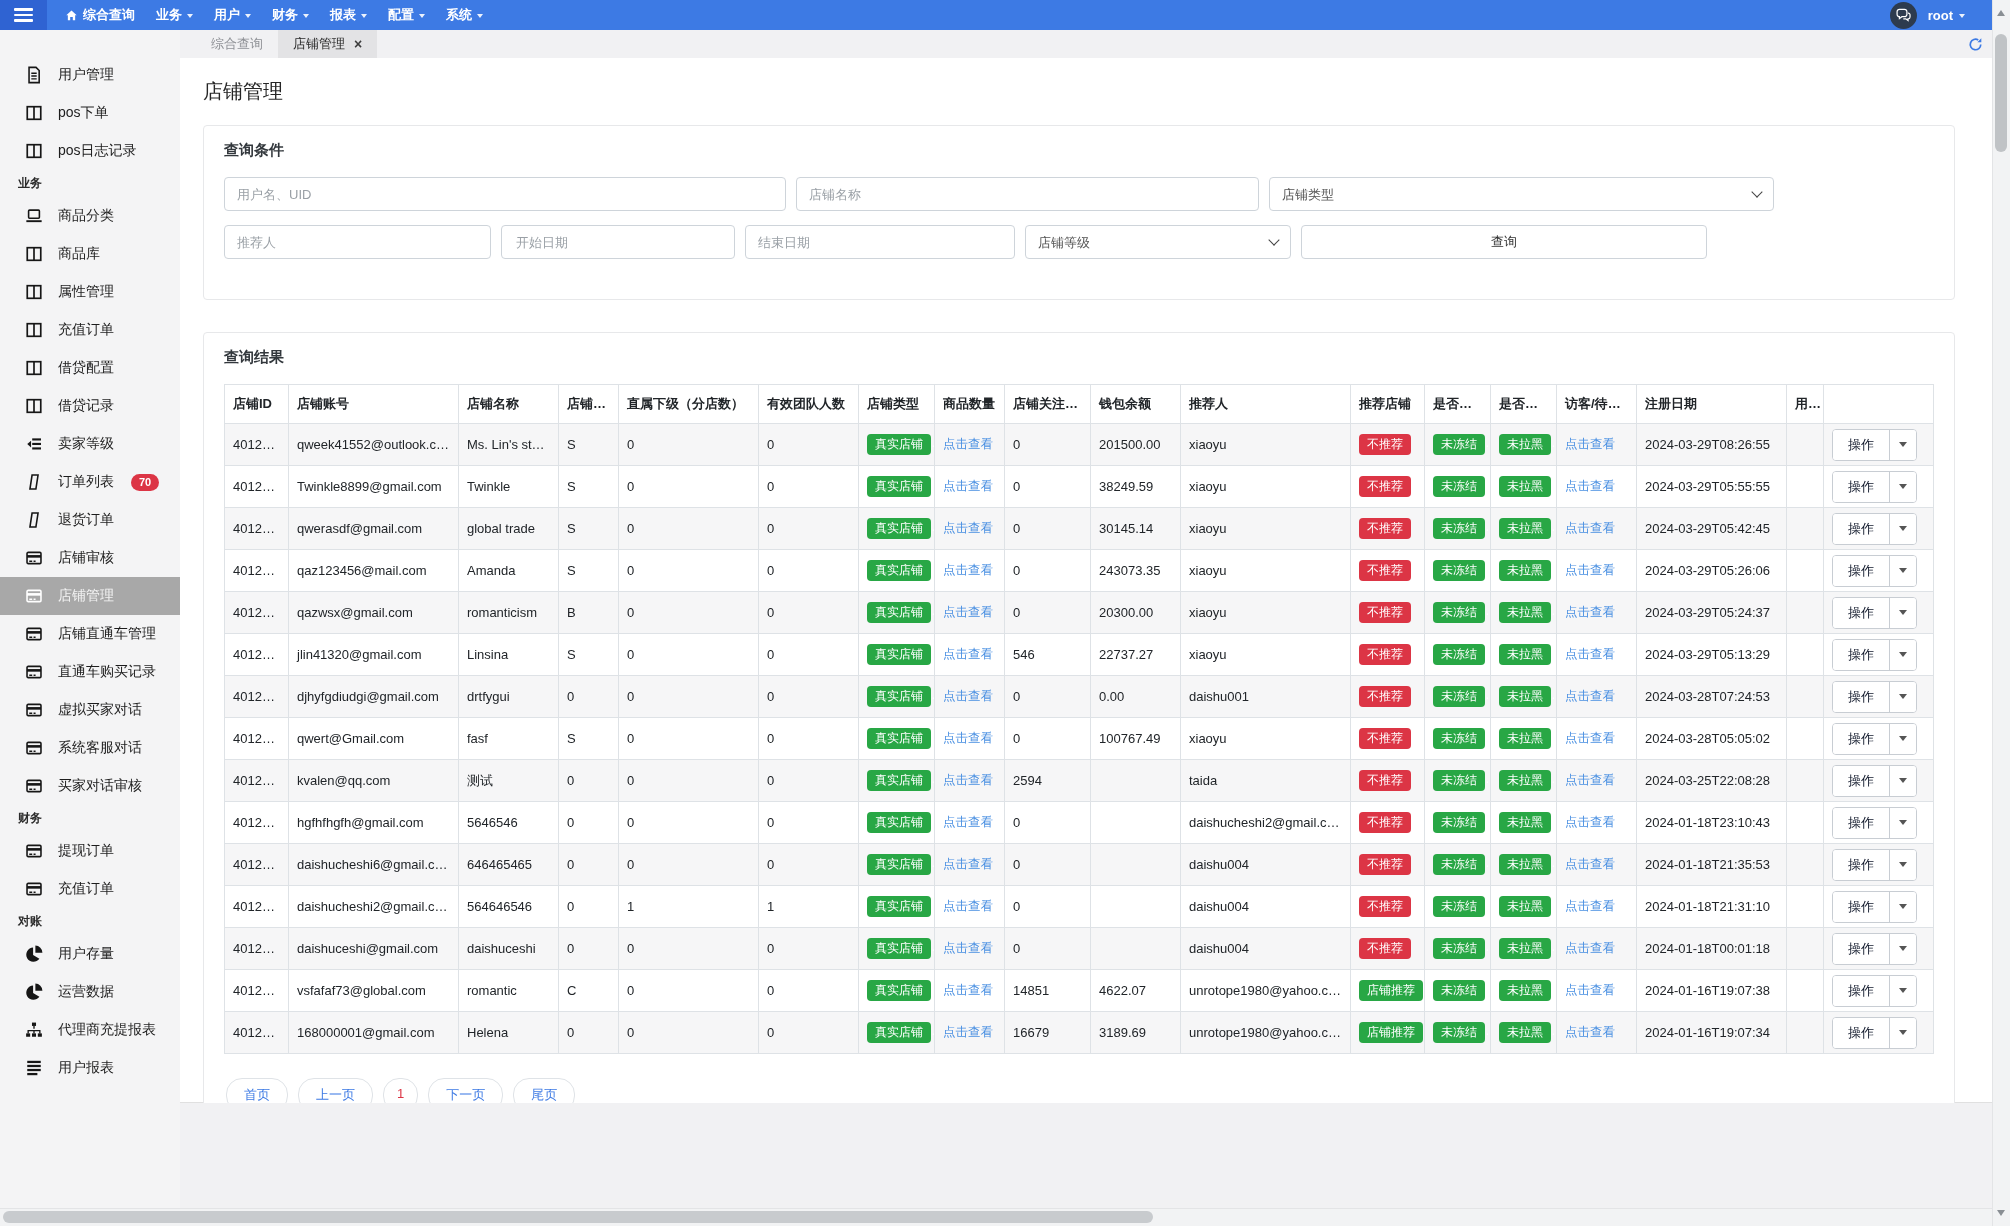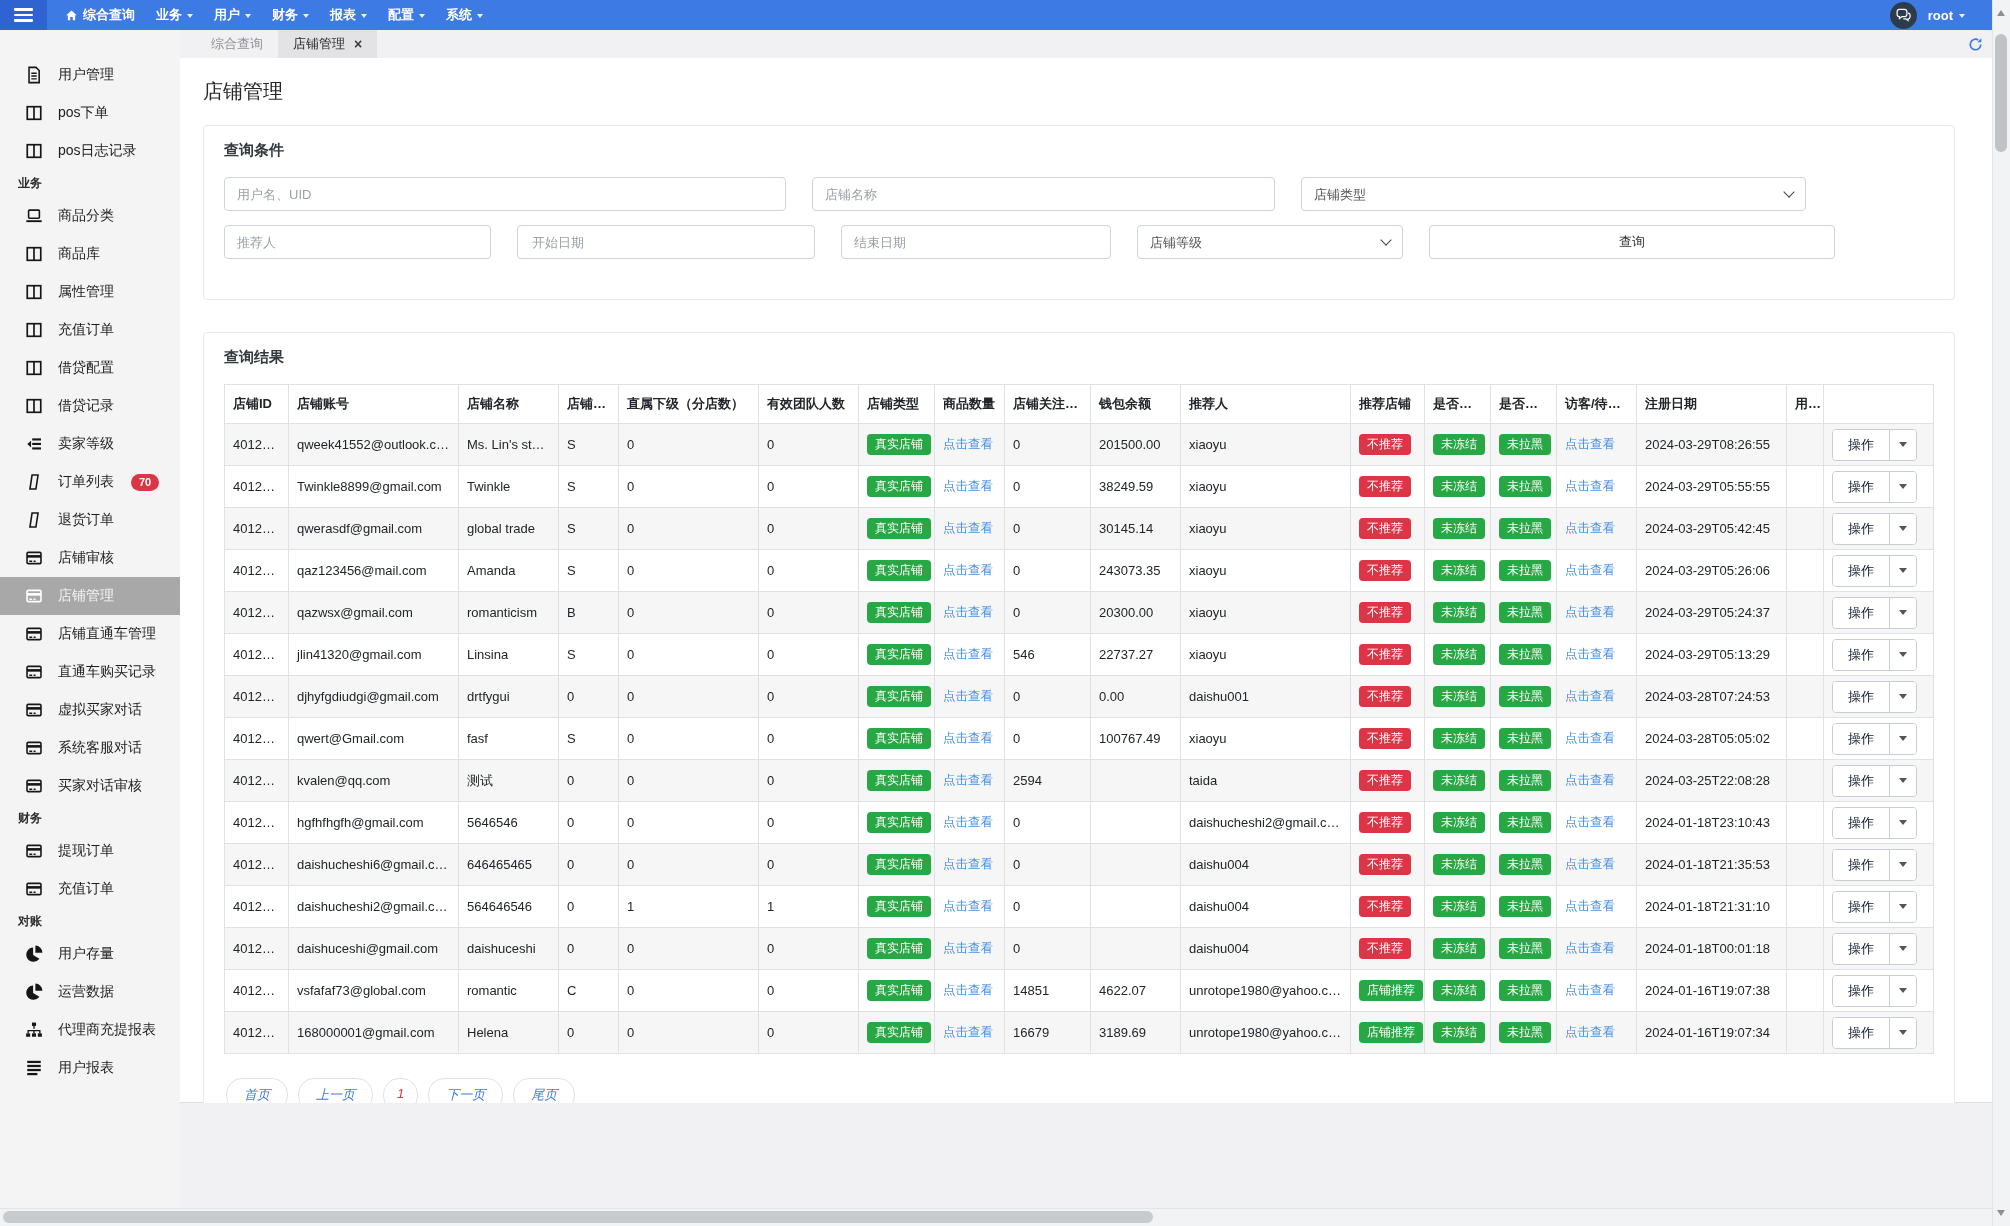--- a/index.html
+++ b/index.html
@@ -45,26 +45,26 @@
   .tab-close{font-size:14px;font-weight:bold;color:#3c3c3c;line-height:1;cursor:pointer;}
   .refresh-btn{position:absolute;right:10px;top:7px;width:15px;height:15px;color:#3d7ae4;cursor:pointer;}
   .content{background:#fff;height:1045px;box-sizing:border-box;padding:12px 38px 0 23px;
     border-bottom:1px solid #e0e0e0;}
   .below-gap{flex:1;background:#f1f1f3;}
   h1.page-title{font-size:20px;font-weight:500;color:#262626;margin:8px 0 20px 0;}
 
   
   .panel{border:1px solid #e7e8ea;border-radius:4px;background:#fff;padding:15px 20px 26px 20px;margin-bottom:32px;}
   .panel-title{font-size:15px;font-weight:bold;color:#33383d;margin-bottom:17px;}
-  .form-row{display:flex;gap:26px;margin-bottom:14px;align-items:flex-end;}
+  .form-row{display:flex;gap:10px;margin-bottom:14px;align-items:flex-end;}
   .f{height:34px;border:1px solid #ced4da;border-radius:4px;padding:0 12px;font-size:13px;
     color:#333;box-sizing:border-box;background:#fff;outline:none;}
   .f::placeholder{color:#9aa0a6;}
   .w1{width:562px;}.w2{width:463px;}.w3{width:505px;}
-  .w4{width:267px;}.w5{width:298px;padding-left:14px;}.w6{width:270px;}.w7{width:266px;}
+  .w4{width:267px;}.w5{width:234px;padding-left:14px;}.w6{width:270px;}.w7{width:266px;}
   .select-wrap{position:relative;display:inline-block;}
   .select-wrap select{appearance:none;-webkit-appearance:none;width:100%;height:34px;
     border:1px solid #ced4da;border-radius:4px;background:#fff;padding:0 12px;font-size:13px;
     color:#555;outline:none;}
   .select-wrap::after{content:"";position:absolute;right:13px;top:11px;width:7px;height:7px;
     border-right:1.7px solid #444;border-bottom:1.7px solid #444;transform:rotate(45deg);pointer-events:none;}
   .query-btn{width:406px;height:34px;border:1px solid #ced4da;border-radius:4px;background:#fff;
     font-size:13px;color:#333;cursor:pointer;}
 
   
@@ -80,21 +80,21 @@
   .cell-link{color:#4a90e2;font-size:12.5px;cursor:pointer;}
   .btn-group{display:inline-flex;background:#fff;border:1px solid #c8cdd3;border-radius:4px;overflow:hidden;}
   .btn-main{padding:6px 15px;font-size:13px;border:none;background:#fff;cursor:pointer;color:#0f172a;}
   .btn-caret{padding:6px 9px;border:none;border-left:1px solid #c8cdd3;background:#fff;
     display:flex;align-items:center;cursor:pointer;}
   .dark-caret{width:0;height:0;border:4px solid transparent;border-top:5px solid #555;margin-top:4px;}
 
   
   .pagination{display:flex;gap:10px;margin-top:24px;padding-left:2px;}
   .page-pill{border:1px solid #dfe3e7;border-radius:16px;padding:7px 17px;font-size:13px;
-    color:#3d7ae4;background:#fff;cursor:pointer;font-style:italic;}
+    color:#3d7ae4;background:#fff;cursor:pointer;}
   .page-pill.current{color:#dc3545;padding:7px 13px;}
 
   
   .v-scroll{position:absolute;right:0;top:0;width:17px;height:1226px;background:#f2f3f4;
     border-left:1px solid #e3e4e6;z-index:10;}
   .v-thumb{position:absolute;left:2px;top:34px;width:12px;height:118px;background:#c0c3c6;border-radius:6px;cursor:pointer;}
   .sb-up{position:absolute;left:4px;top:6px;width:0;height:0;border:4.5px solid transparent;
     border-bottom:6px solid #8a8f94;cursor:pointer;}
   .sb-down{position:absolute;left:4px;bottom:6px;width:0;height:0;border:4.5px solid transparent;
     border-top:6px solid #8a8f94;cursor:pointer;}

